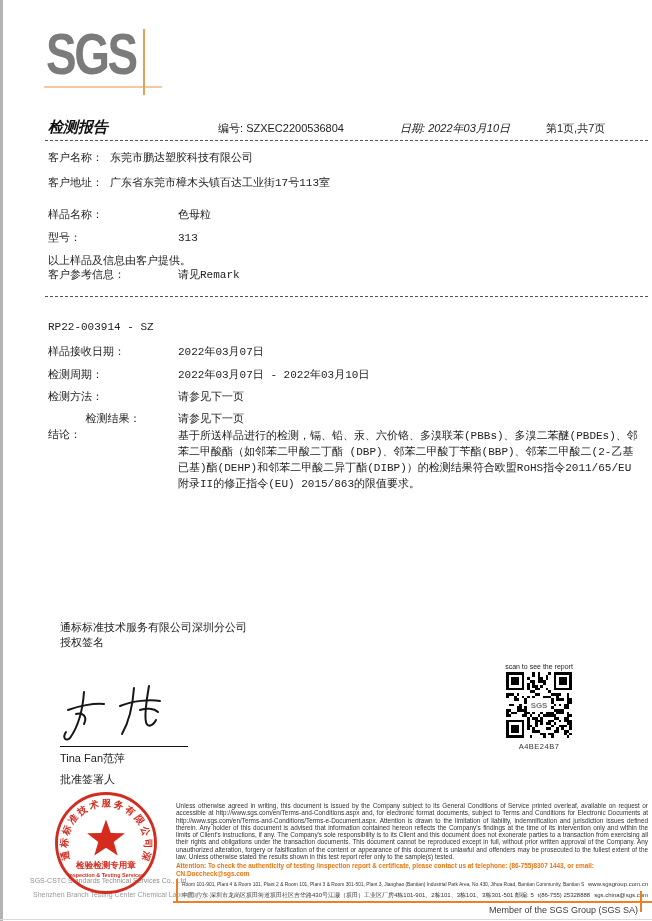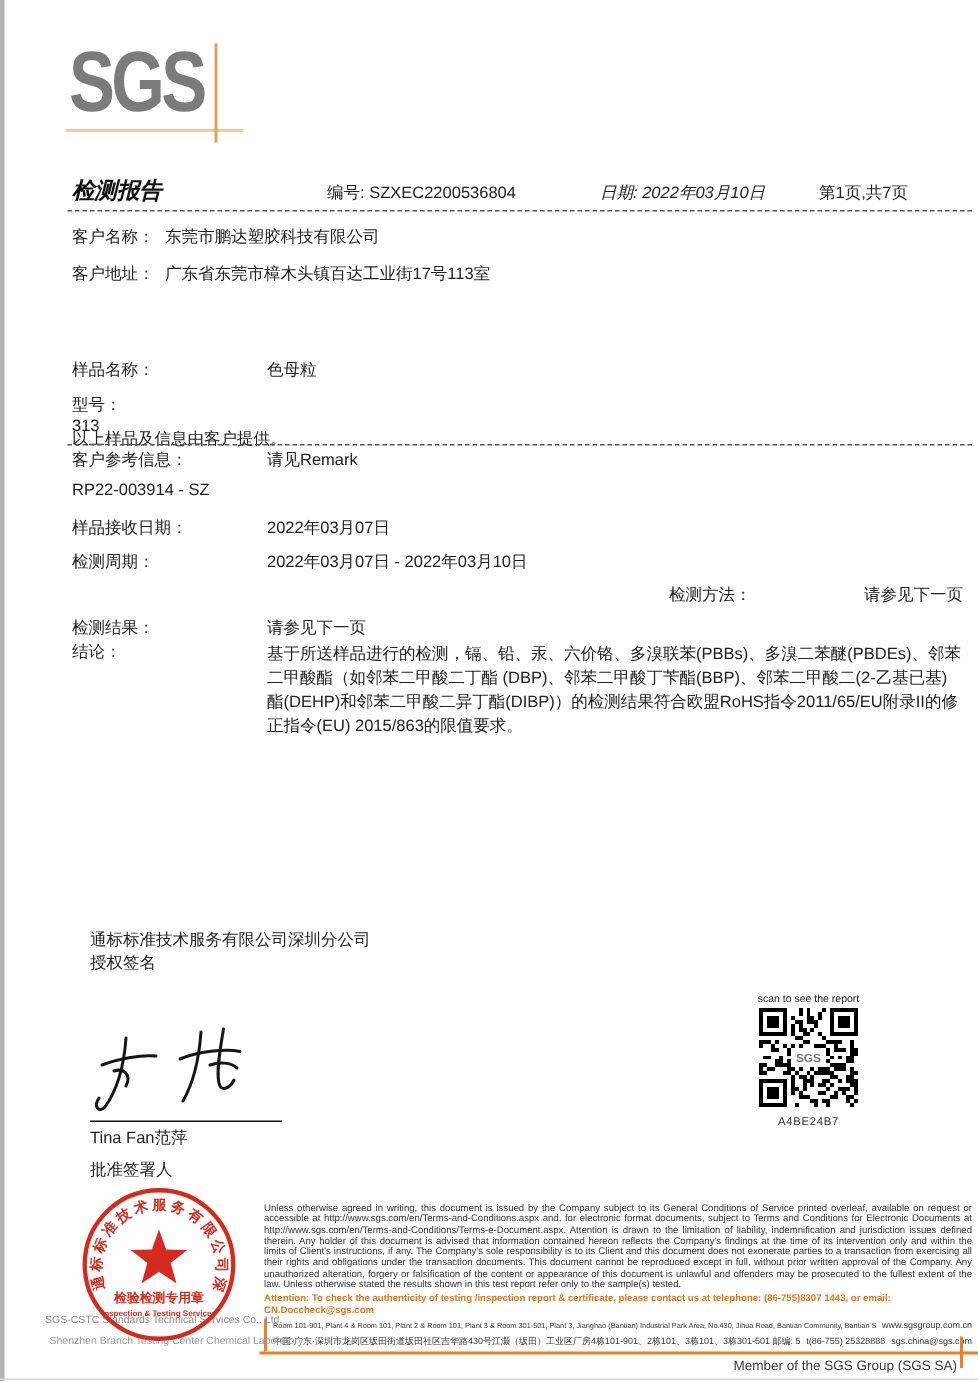--- a/index.html
+++ b/index.html
@@ -17,26 +17,26 @@
 
   
   .title-row{position:absolute;left:48px;top:118px;right:8px;display:flex;align-items:baseline;}
   .doc-title{font-size:15px;font-weight:bold;flex:0 0 170px;color:#111;font-style:italic;}
   .meta{font-size:11px;}
   .meta-no{flex:0 0 182px;}
   .meta-date{flex:0 0 146px;font-style:italic;}
   .dash1{position:absolute;left:45px;right:4px;top:140px;border-top:1px dashed #555;}
   .dash2{position:absolute;left:45px;right:4px;top:296px;border-top:1px dashed #555;}
 
-  .row{display:flex;font-size:11px;line-height:14px;}
+  .row{display:flex;font-size:11px;line-height:14px;font-family:Liberation Mono, monospace;}
   .lbl{flex:0 0 auto;}
   .client-block{position:absolute;left:48px;top:151px;right:10px;}
   .client-block .lbl{width:62px;}
   .client-block .row{height:25px;}
-  .sample-block{position:absolute;left:48px;top:208px;right:10px;margin-top:32px;}
+  .sample-block{position:absolute;left:48px;top:208px;right:10px;}
   .sample-block .lbl{width:130px;}
   .sgs-block{position:absolute;left:48px;top:320px;right:10px;}
   .sgs-block .lbl{width:130px;}
   .concl-val{width:465px;line-height:16px;}
 
   
   .sig-block{position:absolute;left:60px;top:620px;width:320px;font-size:11px;line-height:15px;}
   .sig-art{margin:18px 0 0 -6px;}
   .sig-line{width:128px;border-top:1.5px solid #111;margin-top:-4px;}
   .sig-name{margin-top:4px;}
@@ -94,21 +94,21 @@
       <span class="lbl">客户地址：</span>
       <span>广东省东莞市樟木头镇百达工业街17号113室</span>
     </div>
   </div>
 
   <div class="sample-block">
     <div class="row" style="height:23px;">
       <span class="lbl">样品名称：</span>
       <span>色母粒</span>
     </div>
-    <div class="row" style="height:23px;flex-direction:column;">
+    <div class="row" style="height:23px;">
       <span class="lbl">型号：</span>
       <span>313</span>
     </div>
     <div class="row">以上样品及信息由客户提供。</div>
     <div class="row" style="height:20px;">
       <span class="lbl">客户参考信息：</span>
       <span>请见Remark</span>
     </div>
   </div>
   <div class="dash2"></div>
@@ -118,25 +118,25 @@
       <span>RP22-003914 - SZ</span>
     </div>
     <div class="row" style="height:23px;">
       <span class="lbl">样品接收日期：</span>
       <span>2022年03月07日</span>
     </div>
     <div class="row" style="height:22px;">
       <span class="lbl">检测周期：</span>
       <span>2022年03月07日 - 2022年03月10日</span>
     </div>
-    <div class="row" style="height:22px;justify-content:flex-end;">
+    <div class="row" style="height:22px;">
       <span class="lbl">检测方法：</span>
       <span>请参见下一页</span>
     </div>
-    <div class="row" style="height:16px;">
+    <div class="row" style="height:16px;text-align:center;">
       <span class="lbl">检测结果：</span>
       <span>请参见下一页</span>
     </div>
     <div class="row">
       <span class="lbl">结论：</span>
       <span class="concl-val">基于所送样品进行的检测，镉、铅、汞、六价铬、多溴联苯(PBBs)、多溴二苯醚(PBDEs)、邻苯二甲酸酯（如邻苯二甲酸二丁酯 (DBP)、邻苯二甲酸丁苄酯(BBP)、邻苯二甲酸二(2-乙基已基)酯(DEHP)和邻苯二甲酸二异丁酯(DIBP)）的检测结果符合欧盟RoHS指令2011/65/EU附录II的修正指令(EU) 2015/863的限值要求。</span>
     </div>
   </div>
 
   <div class="sig-block">

